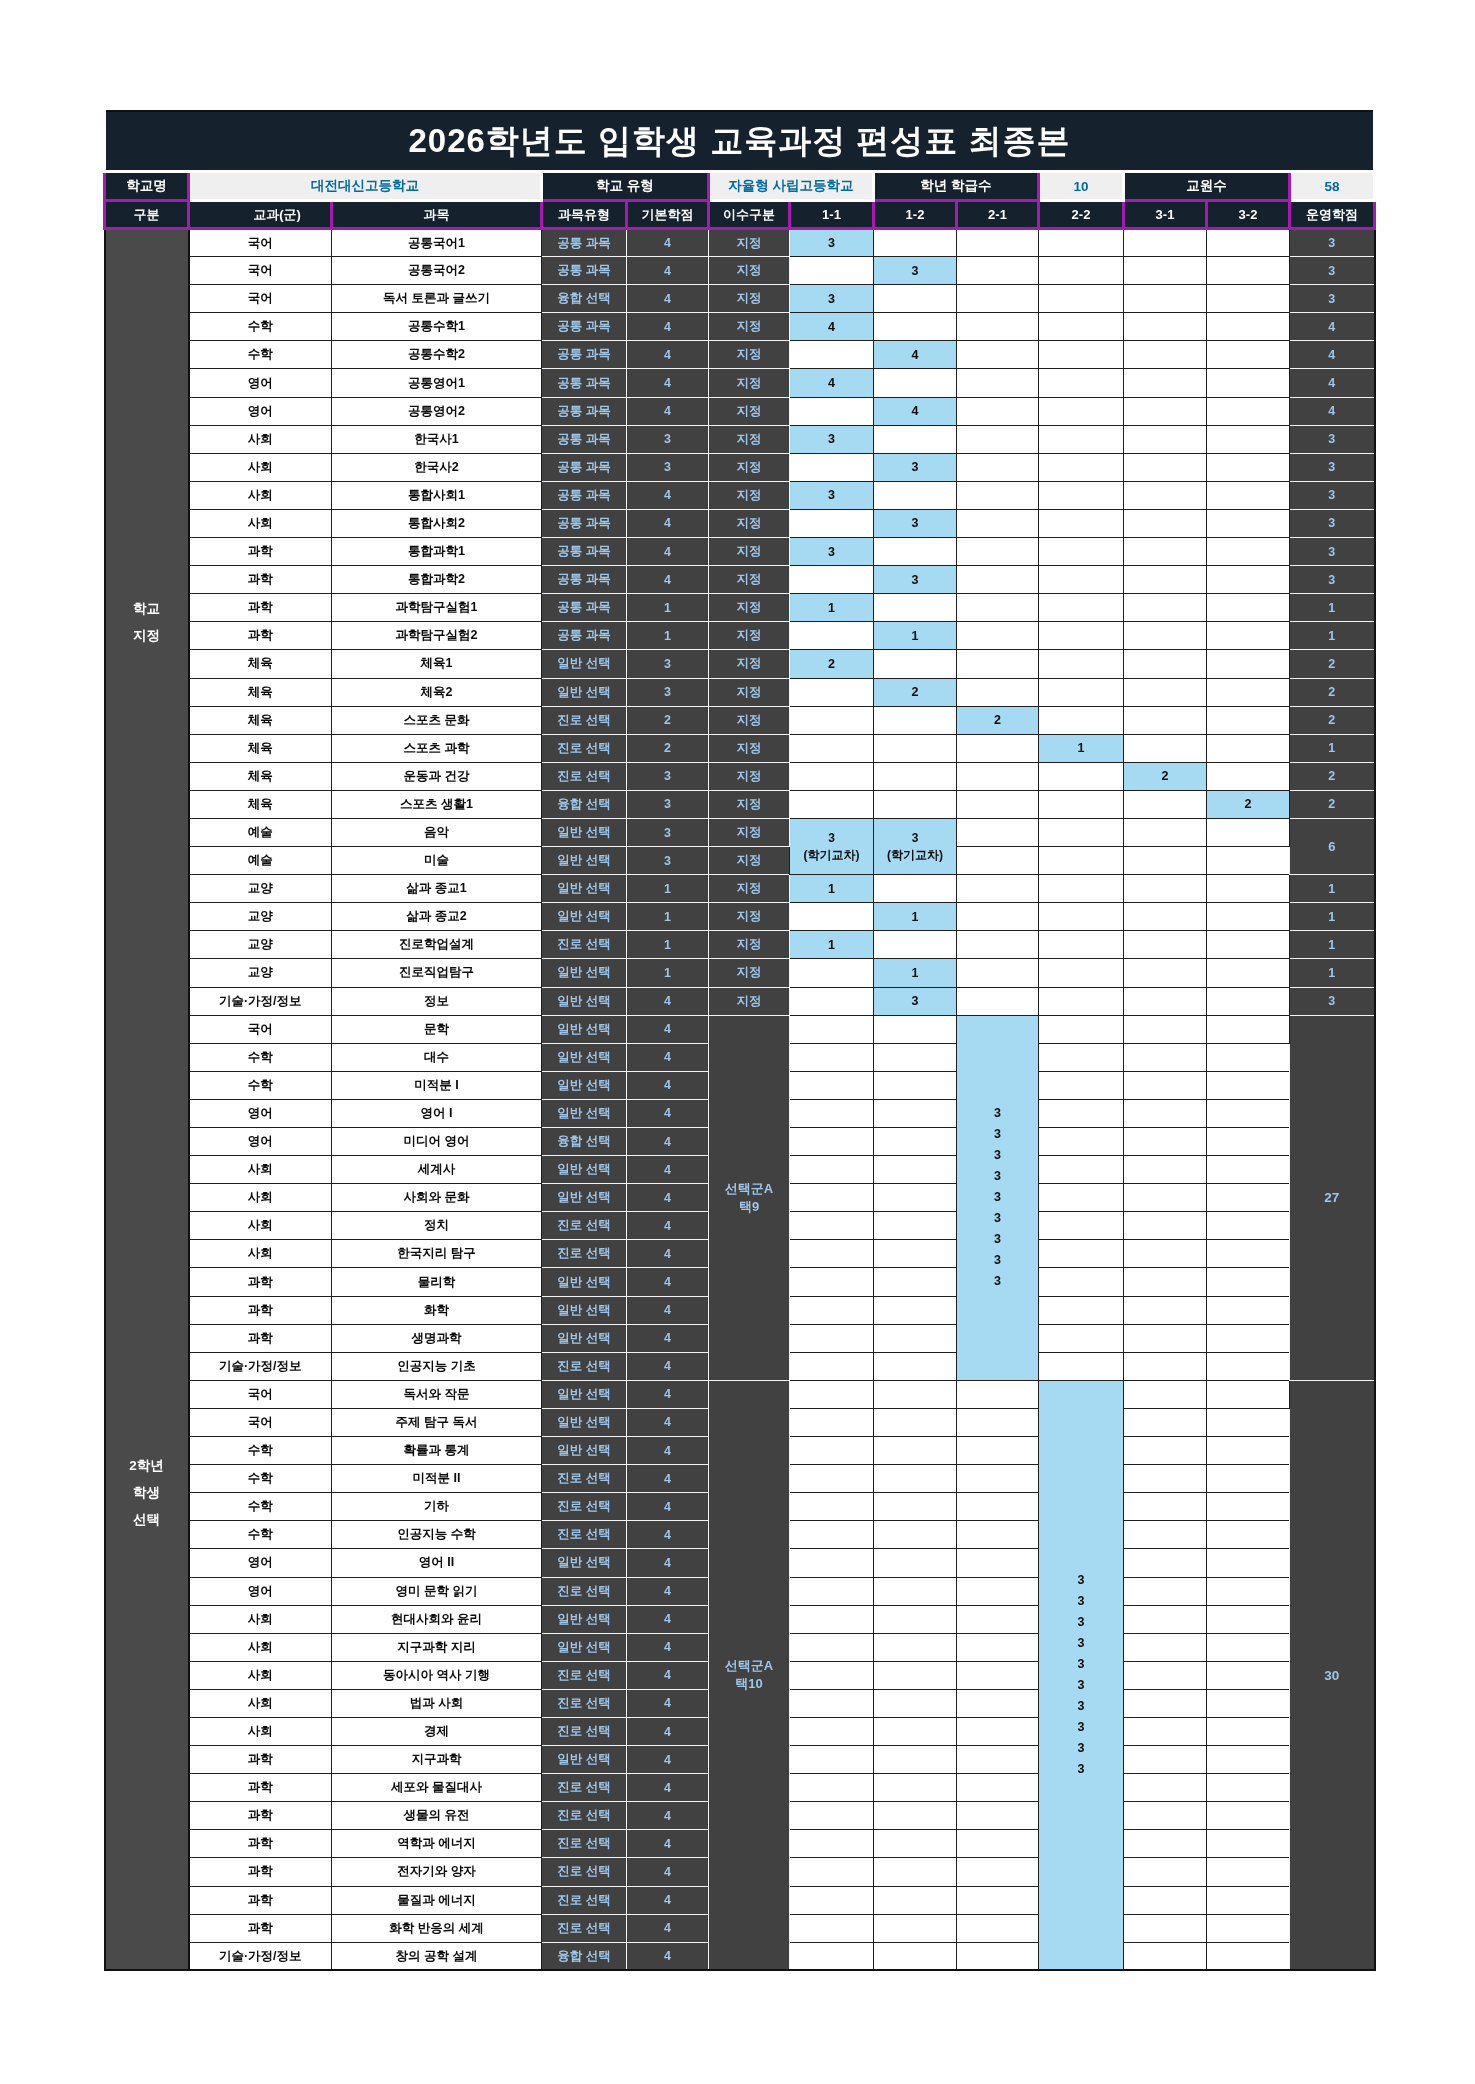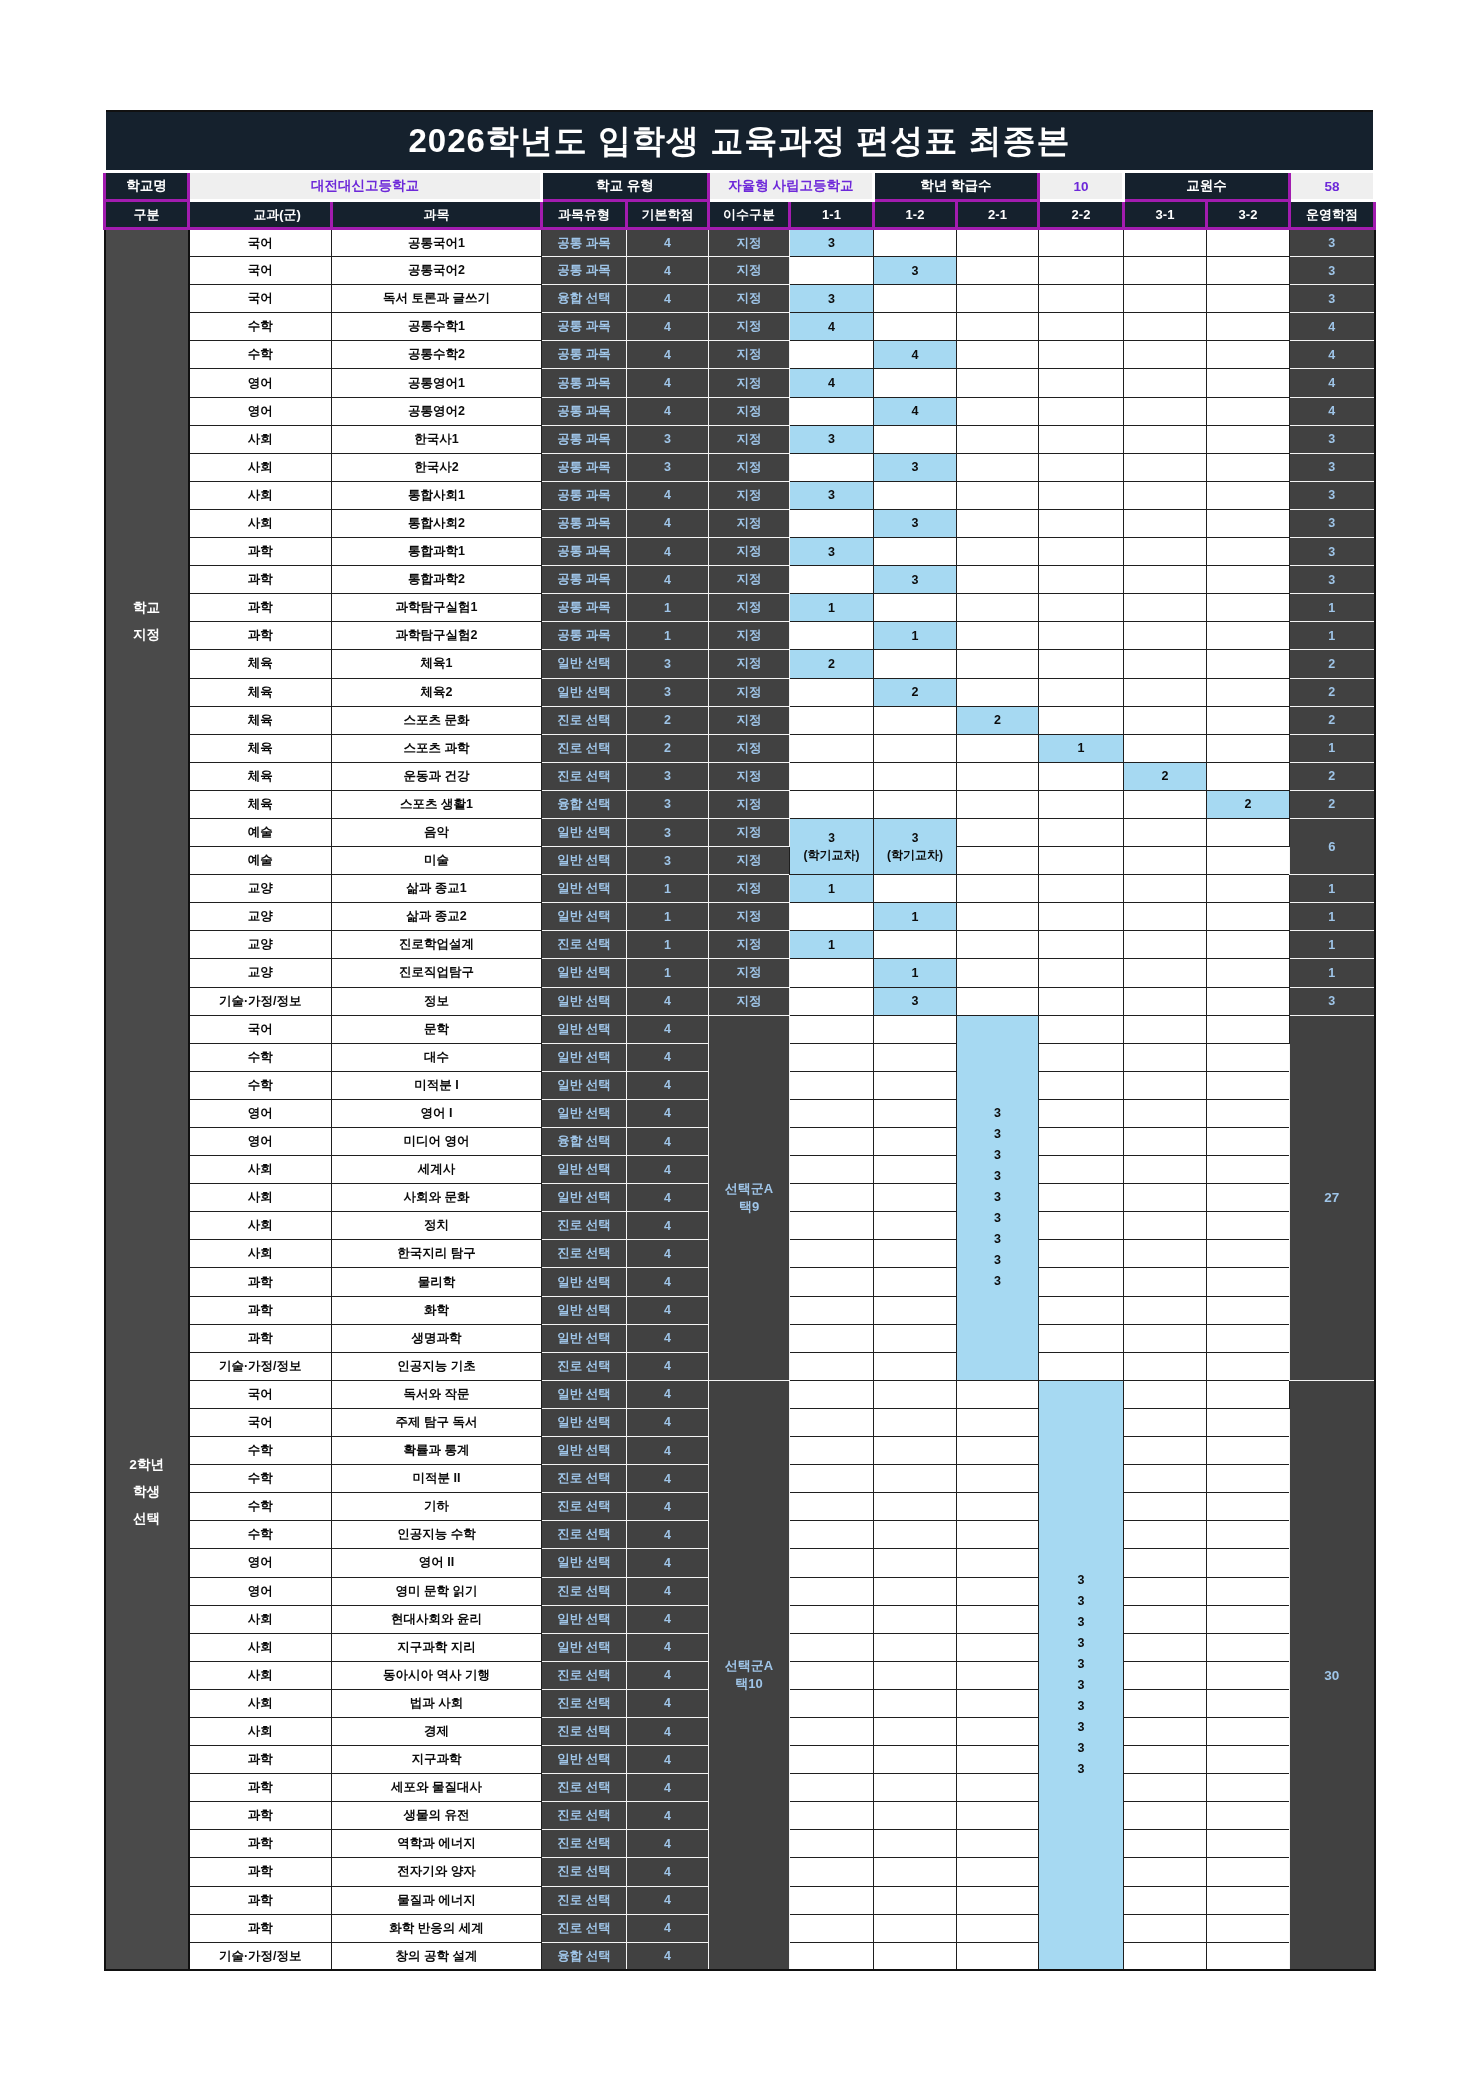--- a/index.html
+++ b/index.html
@@ -4,27 +4,27 @@
 <style>
   html,body{margin:0;padding:0;background:#fff;}
   .page{position:relative;width:1358px;height:2084px;background:#ffffff;
         font-family:"Liberation Sans",sans-serif;font-weight:bold;}
   .tbl-wrap{position:absolute;left:103px;top:110px;}
   table{border-collapse:collapse;table-layout:fixed;width:1270px;border:2px solid #111;}
   td{padding:0 2px;text-align:center;vertical-align:middle;overflow:hidden;
      -webkit-user-select:none;user-select:none;}
   
   td.nv{background:#15212d;color:#ffffff;border:3px solid #a21caf;font-size:13.5px;}
-  td.lt{background:#efefef;color:#6d28d9;border:3px solid #ffffff;font-size:13.5px;}
+  td.lt{background:#efefef;color:#0369a1;border:3px solid #ffffff;font-size:13.5px;}
   td.tcell{font-size:33px;letter-spacing:1px;border:3px solid #ffffff;border-top:0;height:58px;}
   
   td.wt{background:#ffffff;color:#0b0b0b;border:1px solid #1f1f1f;font-size:12.5px;}
   td.dk{background:#414141;color:#9fc5e8;border:1px solid #f5f5f5;font-size:12.5px;}
   td.gy{background:#4a4a4a;color:#ffffff;border:1px solid #4a4a4a;
-        border-right:2px solid #111;font-size:13.5px;line-height:2.0;white-space:pre-line;font-family:Liberation Mono, monospace;}
+        border-right:2px solid #111;font-size:13.5px;line-height:2.0;white-space:pre-line;}
   td.bl{background:#a6d9f2;color:#0c0c0c;border:1px solid #1f1f1f;font-size:12.5px;}
   td.bl.multi{white-space:pre-line;line-height:21px;}
   td.bl.cross{white-space:pre-line;font-size:12px;line-height:1.35;}
   tr.r-title{height:58px;}
   tr.r-info{height:29px;}
   tr.r-colhead{height:28px;}
   tr.r-data{height:28.1px;}
 </style>
 </head>
 <body>

